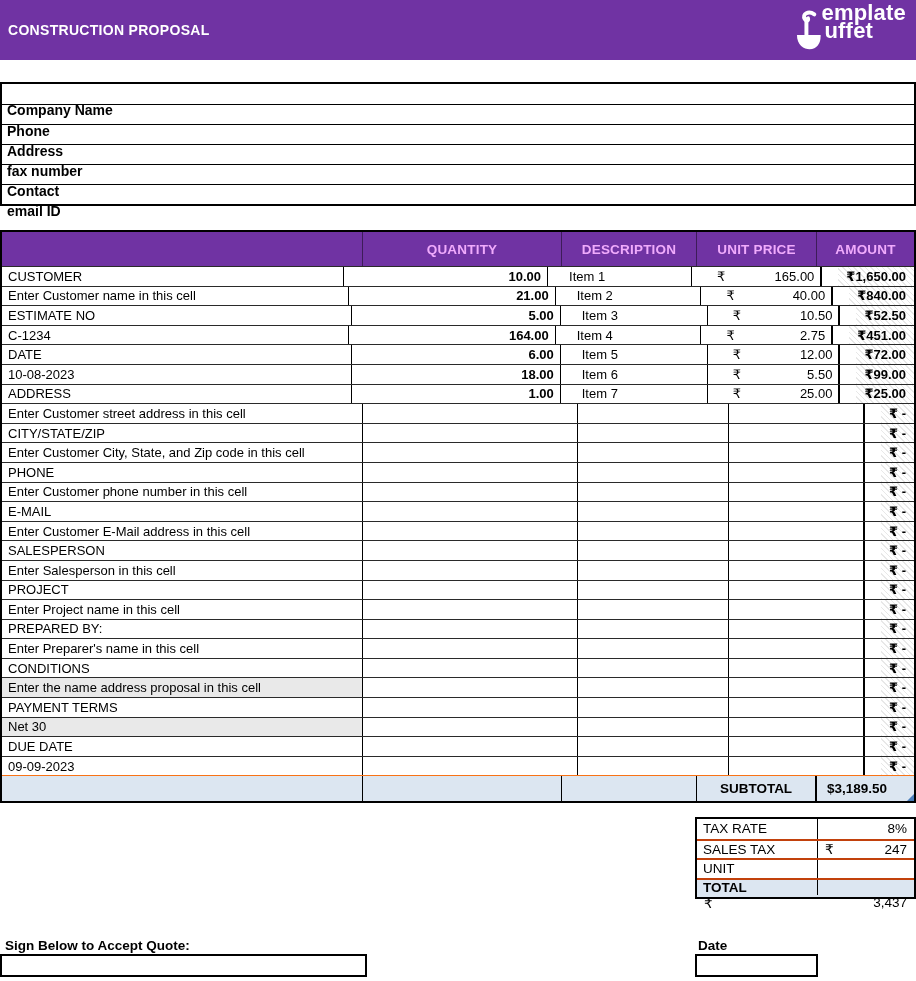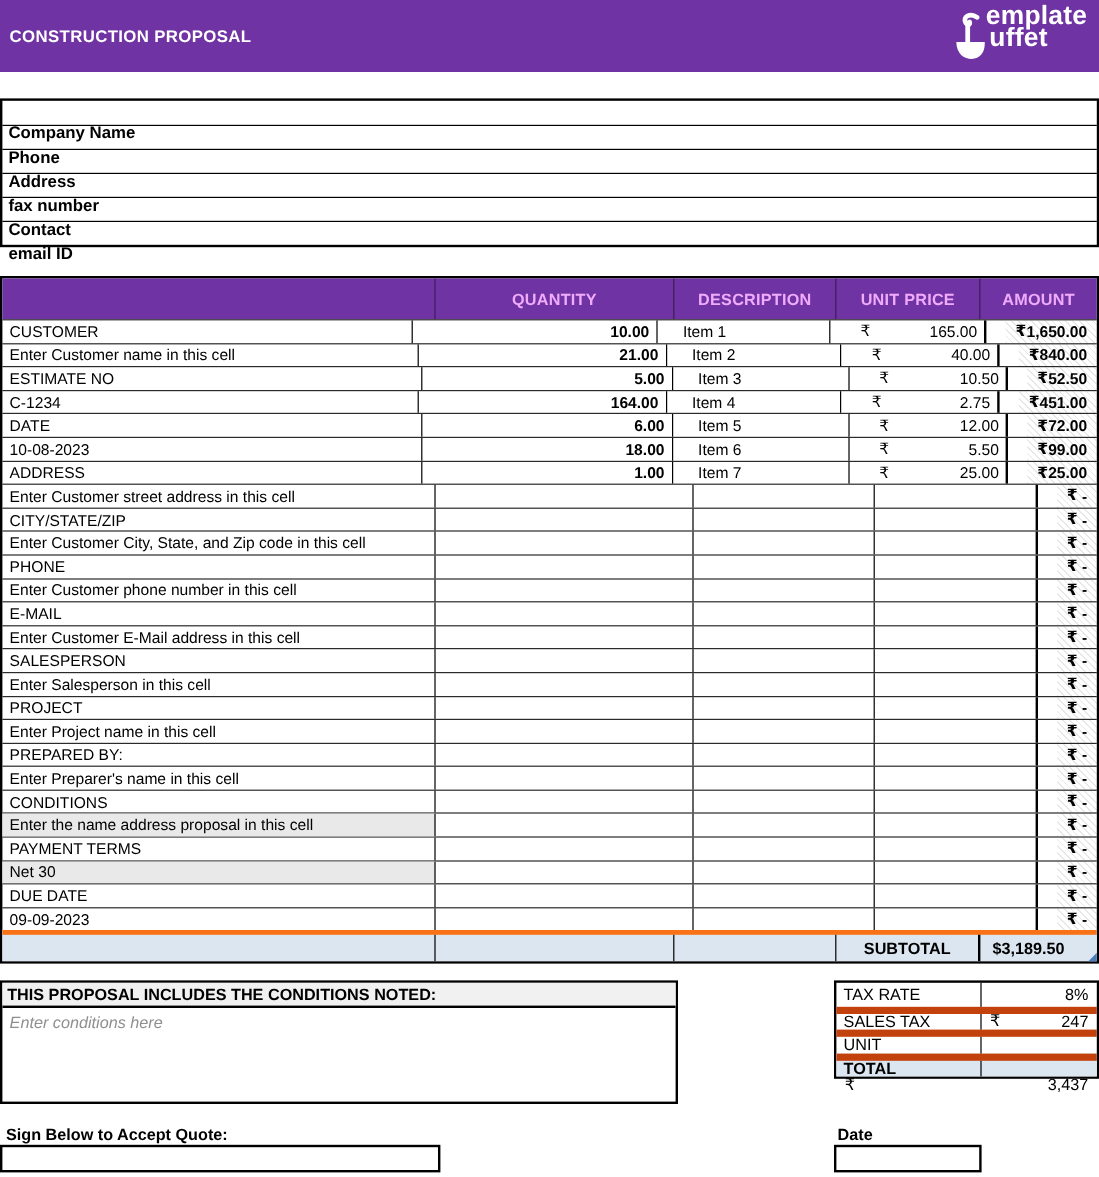--- a/index.html
+++ b/index.html
@@ -36,39 +36,39 @@
   .irow { display:flex; height:19.6px; border-top:1px solid #2a2a2a; font-size:13px;gap:16px; }
   .irow > div { display:flex; align-items:center; height:100%; }
   .c-label { width:361px; border-right:1px solid #000; padding-left:6px; }
   .c-qty   { width:199px; border-right:1px solid #000; justify-content:flex-end; padding-right:6px; font-weight:bold; }
   .c-desc  { width:135px; border-right:1px solid #000; padding-left:5px; }
   .c-unit  { width:120px; border-right:2px solid #000; justify-content:space-between; padding:0 6px 0 9px; }
   .c-amt   { flex:1; justify-content:space-between; padding:0 8px; font-weight:bold;
              background-image:repeating-linear-gradient(45deg, rgba(110,110,110,.16) 0px,
                rgba(110,110,110,.16) 1px, transparent 1px, transparent 4px); }
   .shade .c-label { background:#e9e9e9; }
-  .isub { display:flex; height:26px; background:#dce6f1; border-top:4px solid #f97316;
+  .isub { display:flex; height:26px; background:#dce6f1; border-top:1px solid #f97316;
           font-weight:bold; font-size:13.5px; }
   .isub > div { display:flex; align-items:center; height:100%; }
   .s-sp1 { width:361px; border-right:1px solid #000; }
   .s-sp2 { width:199px; border-right:1px solid #000; }
   .s-sp3 { width:135px; border-right:1px solid #000; }
   .s-label { width:120px; border-right:2px solid #000; justify-content:center; }
   .s-value { flex:1; padding-left:10px; position:relative; }
   .corner-mark { position:absolute; right:0; bottom:0; width:0; height:0;
                  border-left:7px solid transparent; border-bottom:7px solid #4a7ebb; }
   
   .conditions { position:absolute; top:817px; left:0; width:565px; height:103px;
                 border:2px solid #000; background:#fff; }
   .cond-title { height:21px; background:#f1f1f1; border-bottom:2px solid #000;
                 font-weight:bold; font-size:13.5px; display:flex; align-items:center; padding-left:4px; }
   .cond-body { padding:5px 6px; font-size:13.5px; font-style:italic; color:#8f8f8f; height:76px; }
   
   .totals { position:absolute; top:817px; left:695px; width:221px; border:2px solid #000; background:#fff; }
-  .trow { display:flex; height:19.5px; border-top:6px solid #c2410c; font-size:13.5px; }
+  .trow { display:flex; height:19.5px; border-top:2px solid #c2410c; font-size:13.5px; }
   .trow:first-child { border-top:none; }
   .trow > div { display:flex; align-items:center; height:100%; }
   .t-label { width:121px; border-right:1px solid #000; padding-left:6px; }
   .t-value { flex:1; justify-content:space-between; padding:0 7px; }
   .t-value.no-cur { justify-content:flex-end; }
   .trow.highlight { background:#dce6f1;flex-direction:column; }
   .trow.highlight .t-label { font-weight:bold; }
   
   .sign-label { position:absolute; top:938px; left:5px; font-weight:bold; font-size:13.5px; }
   .sign-box  { position:absolute; top:954px; left:0;    width:367px; height:23px; border:2px solid #000; background:#fff; }
@@ -475,24 +475,20 @@
       <div class="s-sp2"></div>
       <div class="s-sp3"></div>
       <div class="s-label">SUBTOTAL</div>
       <div class="s-value">
         <span>$3,189.50</span>
         <span class="corner-mark"></span>
       </div>
     </div>
   </div>
 
-  <div class="conditions">
-    <div class="cond-title">THIS PROPOSAL INCLUDES THE CONDITIONS NOTED:</div>
-    <div class="cond-body">Enter conditions here</div>
-  </div>
 
   <div class="totals">
       <div class="trow">
         <div class="t-label">TAX RATE</div>
         <div class="t-value no-cur">
           <span>8%</span>
         </div>
       </div>
       <div class="trow">
         <div class="t-label">SALES TAX</div>

